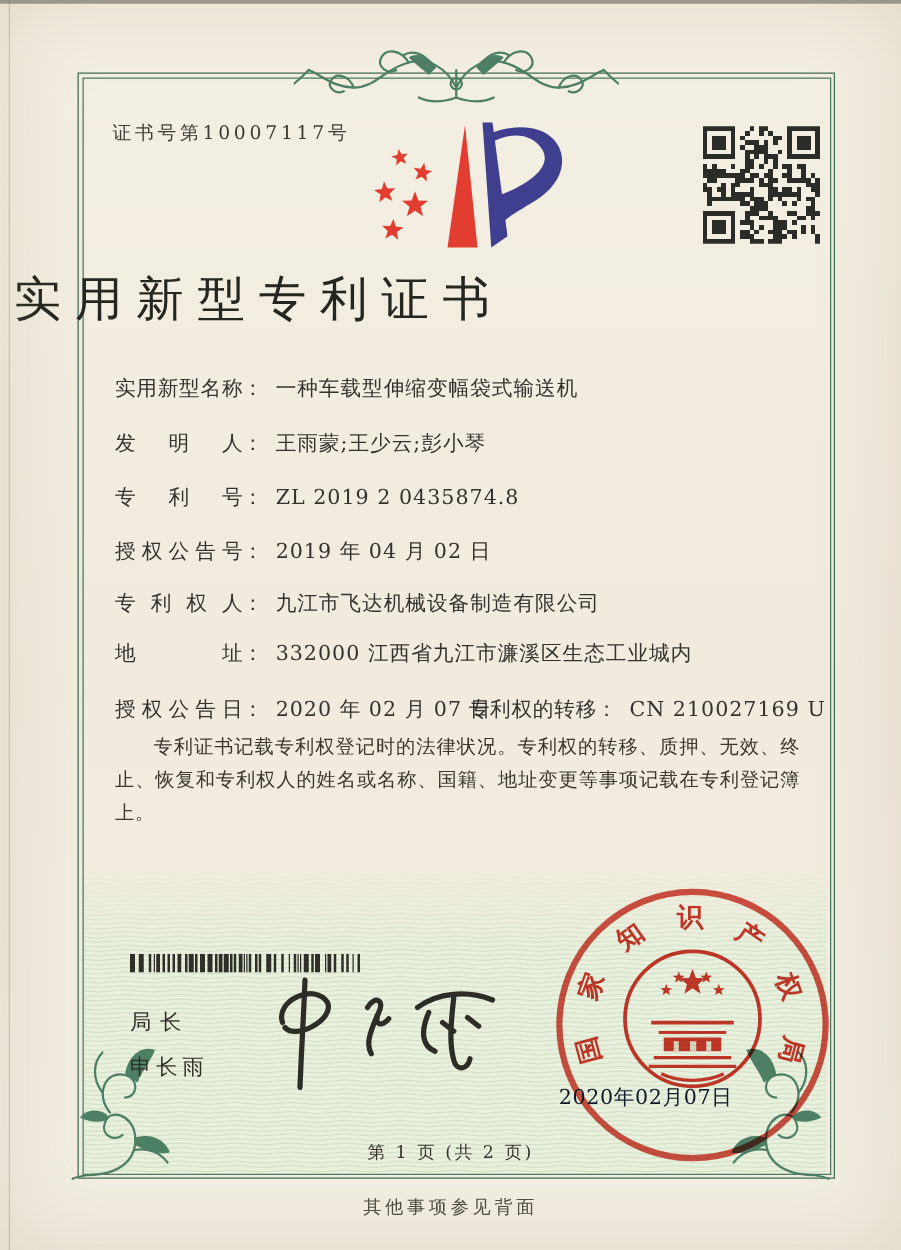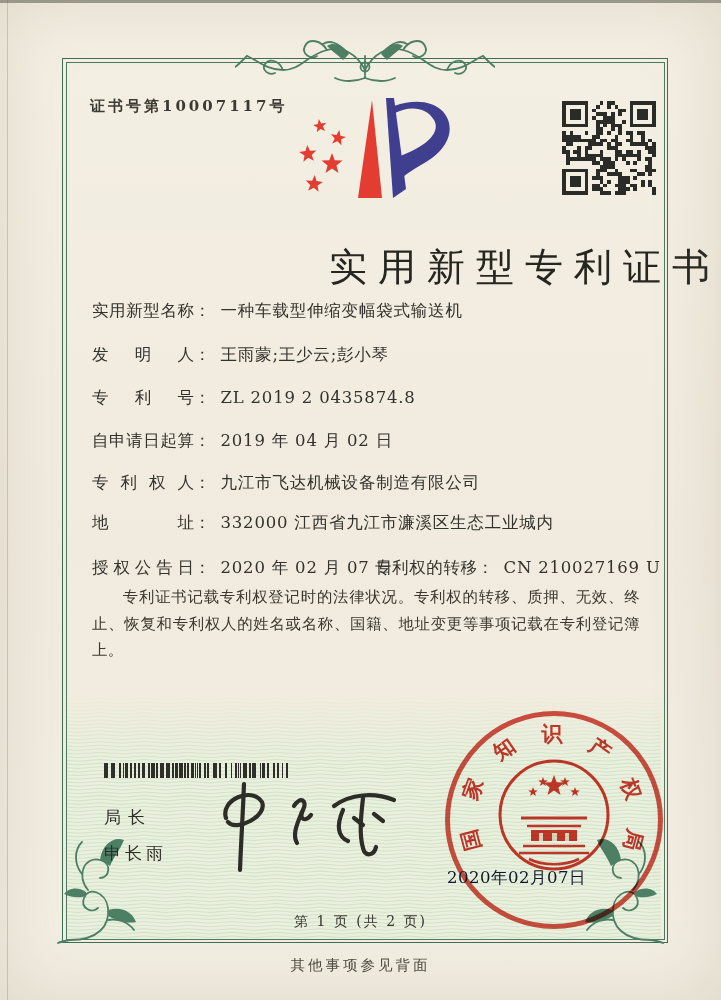--- a/index.html
+++ b/index.html
@@ -16,25 +16,25 @@
   .vignette{inset:0;box-shadow:inset 0 0 70px rgba(140,128,95,.20);pointer-events:none;}
   
   .frame{left:62px;top:58px;width:604px;height:883px;border:1.6px solid #3f6e55;}
   .frame::after{content:'';position:absolute;inset:2.5px;border:1px solid #4a7a60;}
   
   .guilloche{left:67px;top:690px;width:594px;height:249px;background:#e9f0dd;}
   .guilloche svg{display:block;}
   .guilloche-fade{left:67px;top:690px;width:594px;height:70px;
     background:linear-gradient(180deg,#f2ecdf 0%,rgba(242,236,223,0) 100%);}
   
-  .cert-no{left:90px;top:97px;font-size:15px;letter-spacing:3px;color:#3c3b33;font-weight:bold;}
+  .cert-no{left:90px;top:97px;font-size:15px;letter-spacing:3px;color:#3c3b33;}
   .logo{left:296px;top:94px;width:164px;height:112px;}
   .qr{left:562px;top:101px;width:94px;height:94px;}
-  .title{left:0;right:0;top:214px;text-align:right;font-size:38px;letter-spacing:11px;
-    text-indent:11px;color:#262620;margin-top:28px;}
+  .title{left:0;right:0;top:214px;text-align:left;font-size:38px;letter-spacing:11px;
+    text-indent:11px;color:#262620;}
   
   .field-row{left:92px;font-size:16.5px;white-space:nowrap;}
   .flabel{display:inline-block;width:102px;text-align:justify;text-align-last:justify;vertical-align:bottom;}
   .fcolon{display:inline-block;}
   .fvalue{margin-left:10px;letter-spacing:.8px;}
   .r0{top:300px;} .r1{top:344px;} .r2{top:387px;} .r3{top:430px;} .r4{top:472px;} .r5{top:512px;}
   .grant-row{left:92px;top:557px;font-size:16.5px;white-space:nowrap;}
   .grant2{position:absolute;left:283px;top:0;}
   .flabel2{display:inline-block;width:102px;text-align:justify;text-align-last:justify;}
   
@@ -442,21 +442,21 @@
 <div class="abs field-row r0">
   <span class="flabel">实用新型名称</span><span class="fcolon">：</span><span class="fvalue">一种车载型伸缩变幅袋式输送机</span>
 </div>
 <div class="abs field-row r1">
   <span class="flabel">发明人</span><span class="fcolon">：</span><span class="fvalue">王雨蒙;王少云;彭小琴</span>
 </div>
 <div class="abs field-row r2">
   <span class="flabel">专利号</span><span class="fcolon">：</span><span class="fvalue">ZL 2019 2 0435874.8</span>
 </div>
 <div class="abs field-row r3">
-  <span class="flabel">自申请日起算</span><span class="fcolon">：</span><span class="fvalue">2019 年 04 月 02 日</span>
+  <span class="flabel">授权公告号</span><span class="fcolon">：</span><span class="fvalue">2019 年 04 月 02 日</span>
 </div>
 <div class="abs field-row r4">
   <span class="flabel">专利权人</span><span class="fcolon">：</span><span class="fvalue">九江市飞达机械设备制造有限公司</span>
 </div>
 <div class="abs field-row r5">
   <span class="flabel">地址</span><span class="fcolon">：</span><span class="fvalue">332000 江西省九江市濂溪区生态工业城内</span>
 </div>
 <div class="abs grant-row">
   <span class="flabel">授权公告日</span><span class="fcolon">：</span><span class="fvalue">2020 年 02 月 07 日</span>
   <span class="grant2">

